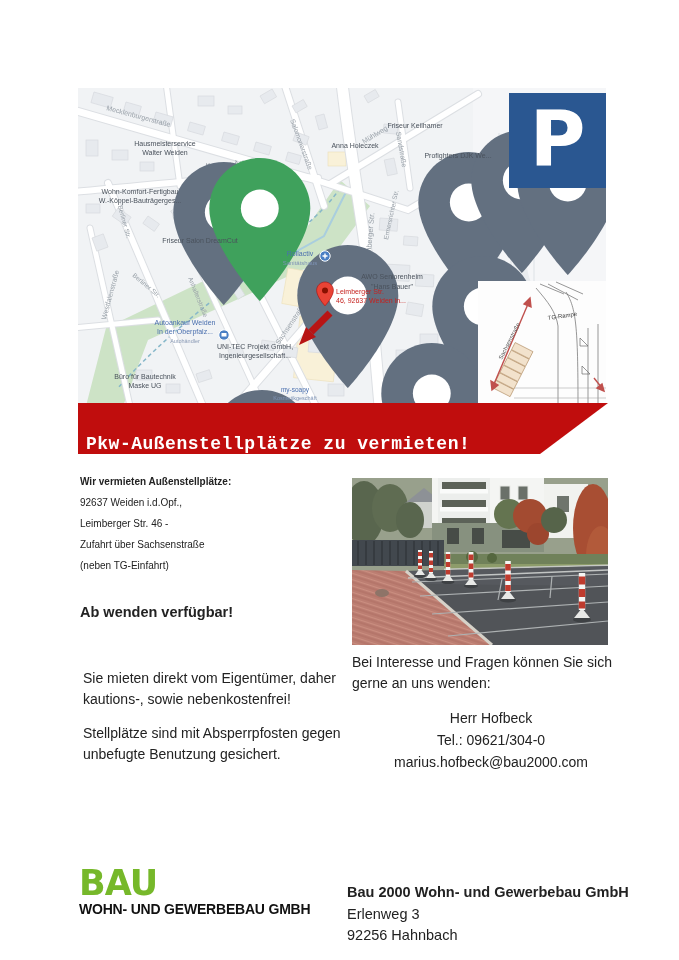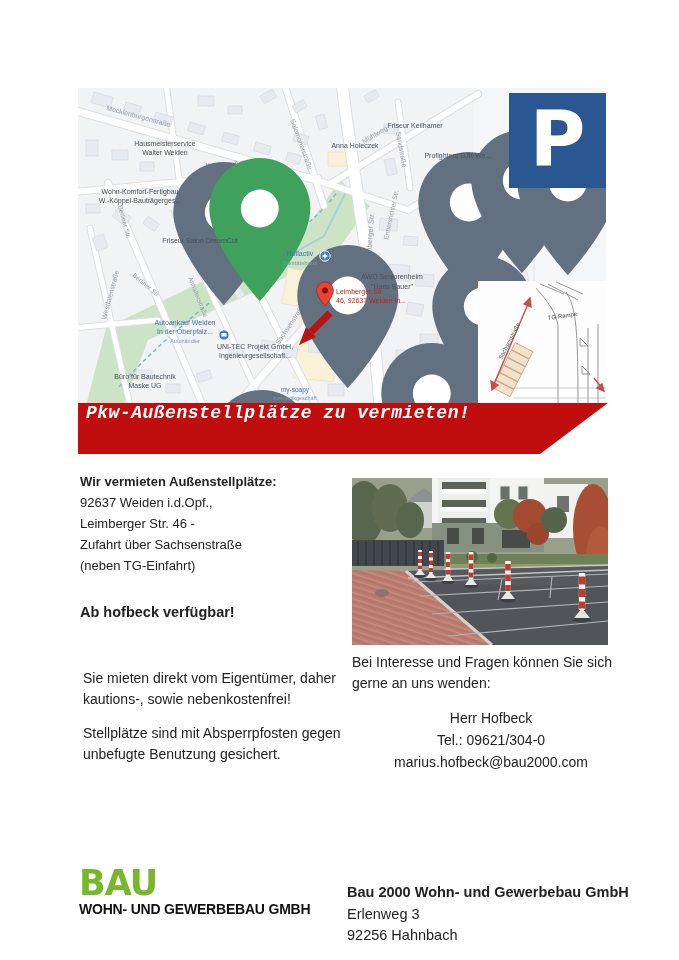--- a/index.html
+++ b/index.html
@@ -9,25 +9,25 @@
   .map{position:absolute;left:78px;top:88px;width:528px;height:318px;}
   .map svg{display:block;}
   
   .p-sign{position:absolute;left:509px;top:93px;width:97px;height:95px;background:#2a5791;
           display:flex;align-items:center;justify-content:center;z-index:5;}
   .p-sign span{color:#ffffff;font-family:"DejaVu Sans",sans-serif;font-weight:bold;
                font-size:76px;line-height:1;transform:translateY(-2px);}
   
   .banner{position:absolute;left:78px;top:403px;width:530px;height:51px;background:#c00d0d;
           clip-path:polygon(0 0,100% 0,calc(100% - 68px) 100%,0 100%);
-          display:flex;align-items:flex-start;z-index:6;font-style:italic;}
+          display:flex;align-items:flex-end;z-index:6;}
   .banner span{font-family:"Liberation Mono",monospace;font-weight:bold;font-size:18px;
                letter-spacing:.5px;color:#ffffff;padding-left:8px;white-space:nowrap;}
   
-  .offer{position:absolute;left:80px;top:471px;width:270px;font-size:13px;line-height:21px;}
+  .offer{position:absolute;left:80px;top:471px;width:270px;font-size:10px;line-height:21px;}
   .offer .h{font-weight:bold;}
   .avail{position:absolute;left:80px;top:604px;font-size:14.5px;font-weight:bold;}
   .col{position:absolute;width:278px;font-size:14px;line-height:21px;}
   .col-l{left:83px;top:652px;margin-top:16px;}
   .col-r{left:352px;top:652px;}
   .col .para{margin:0 0 13px 0;}
   .contact-lines div{line-height:22px;text-align:center;}
   
   .photo{position:absolute;left:352px;top:478px;width:256px;height:167px;}
   
@@ -274,21 +274,21 @@
     <span>Pkw-Außenstellplätze zu vermieten!</span>
   </div>
 
   <div class="offer">
     <div class="h">Wir vermieten Außenstellplätze:</div>
     <div>92637 Weiden i.d.Opf.,</div>
     <div>Leimberger Str. 46 -</div>
     <div>Zufahrt über Sachsenstraße</div>
     <div>(neben TG-Einfahrt)</div>
   </div>
-  <div class="avail">Ab hofbeck verfügbar!</div>
+  <div class="avail">Ab wenden verfügbar!</div>
 
   <div class="photo">
     <svg width="256" height="167" viewBox="0 0 256 167" preserveAspectRatio="none">
       <defs>
         <pattern id="brick" width="10" height="6" patternUnits="userSpaceOnUse" patternTransform="rotate(18)">
           <rect width="10" height="6" fill="#bc7e72"></rect>
           <path d="M0,0 H10" stroke="#d4988a" stroke-width="1.2"></path>
           <path d="M0,3 H10" stroke="#a96a5f" stroke-width="0.8"></path>
         </pattern>
       </defs>

